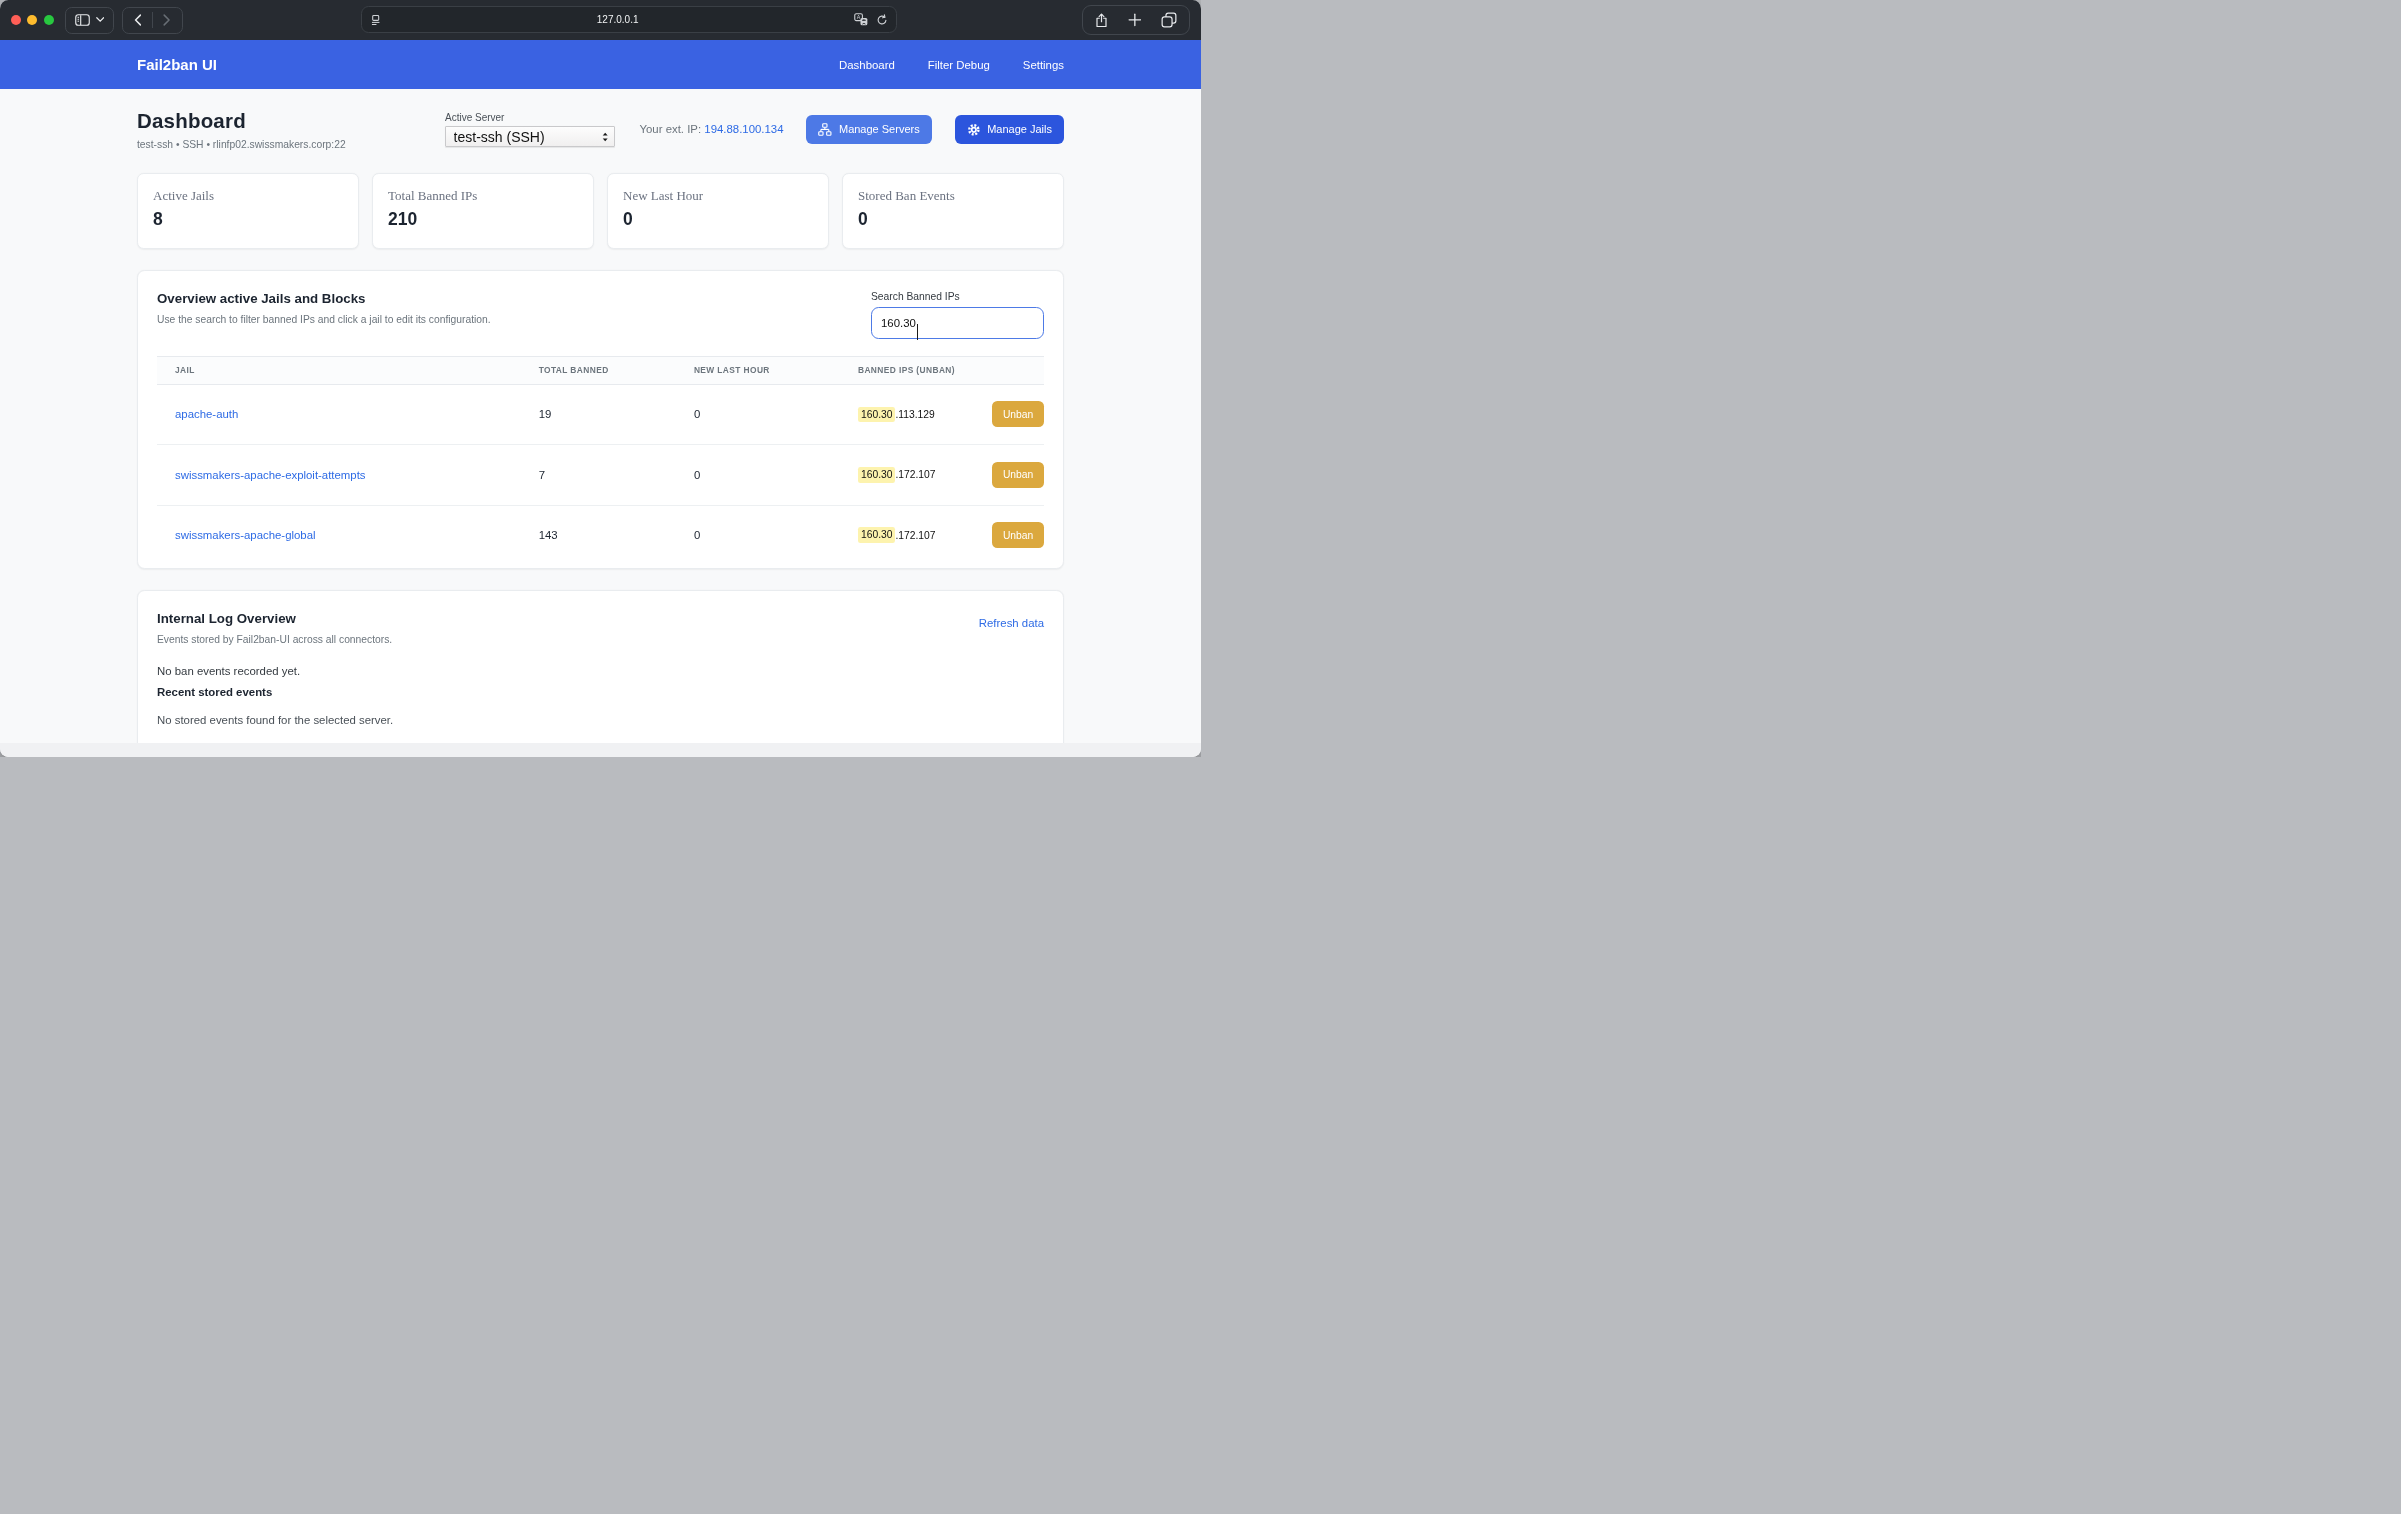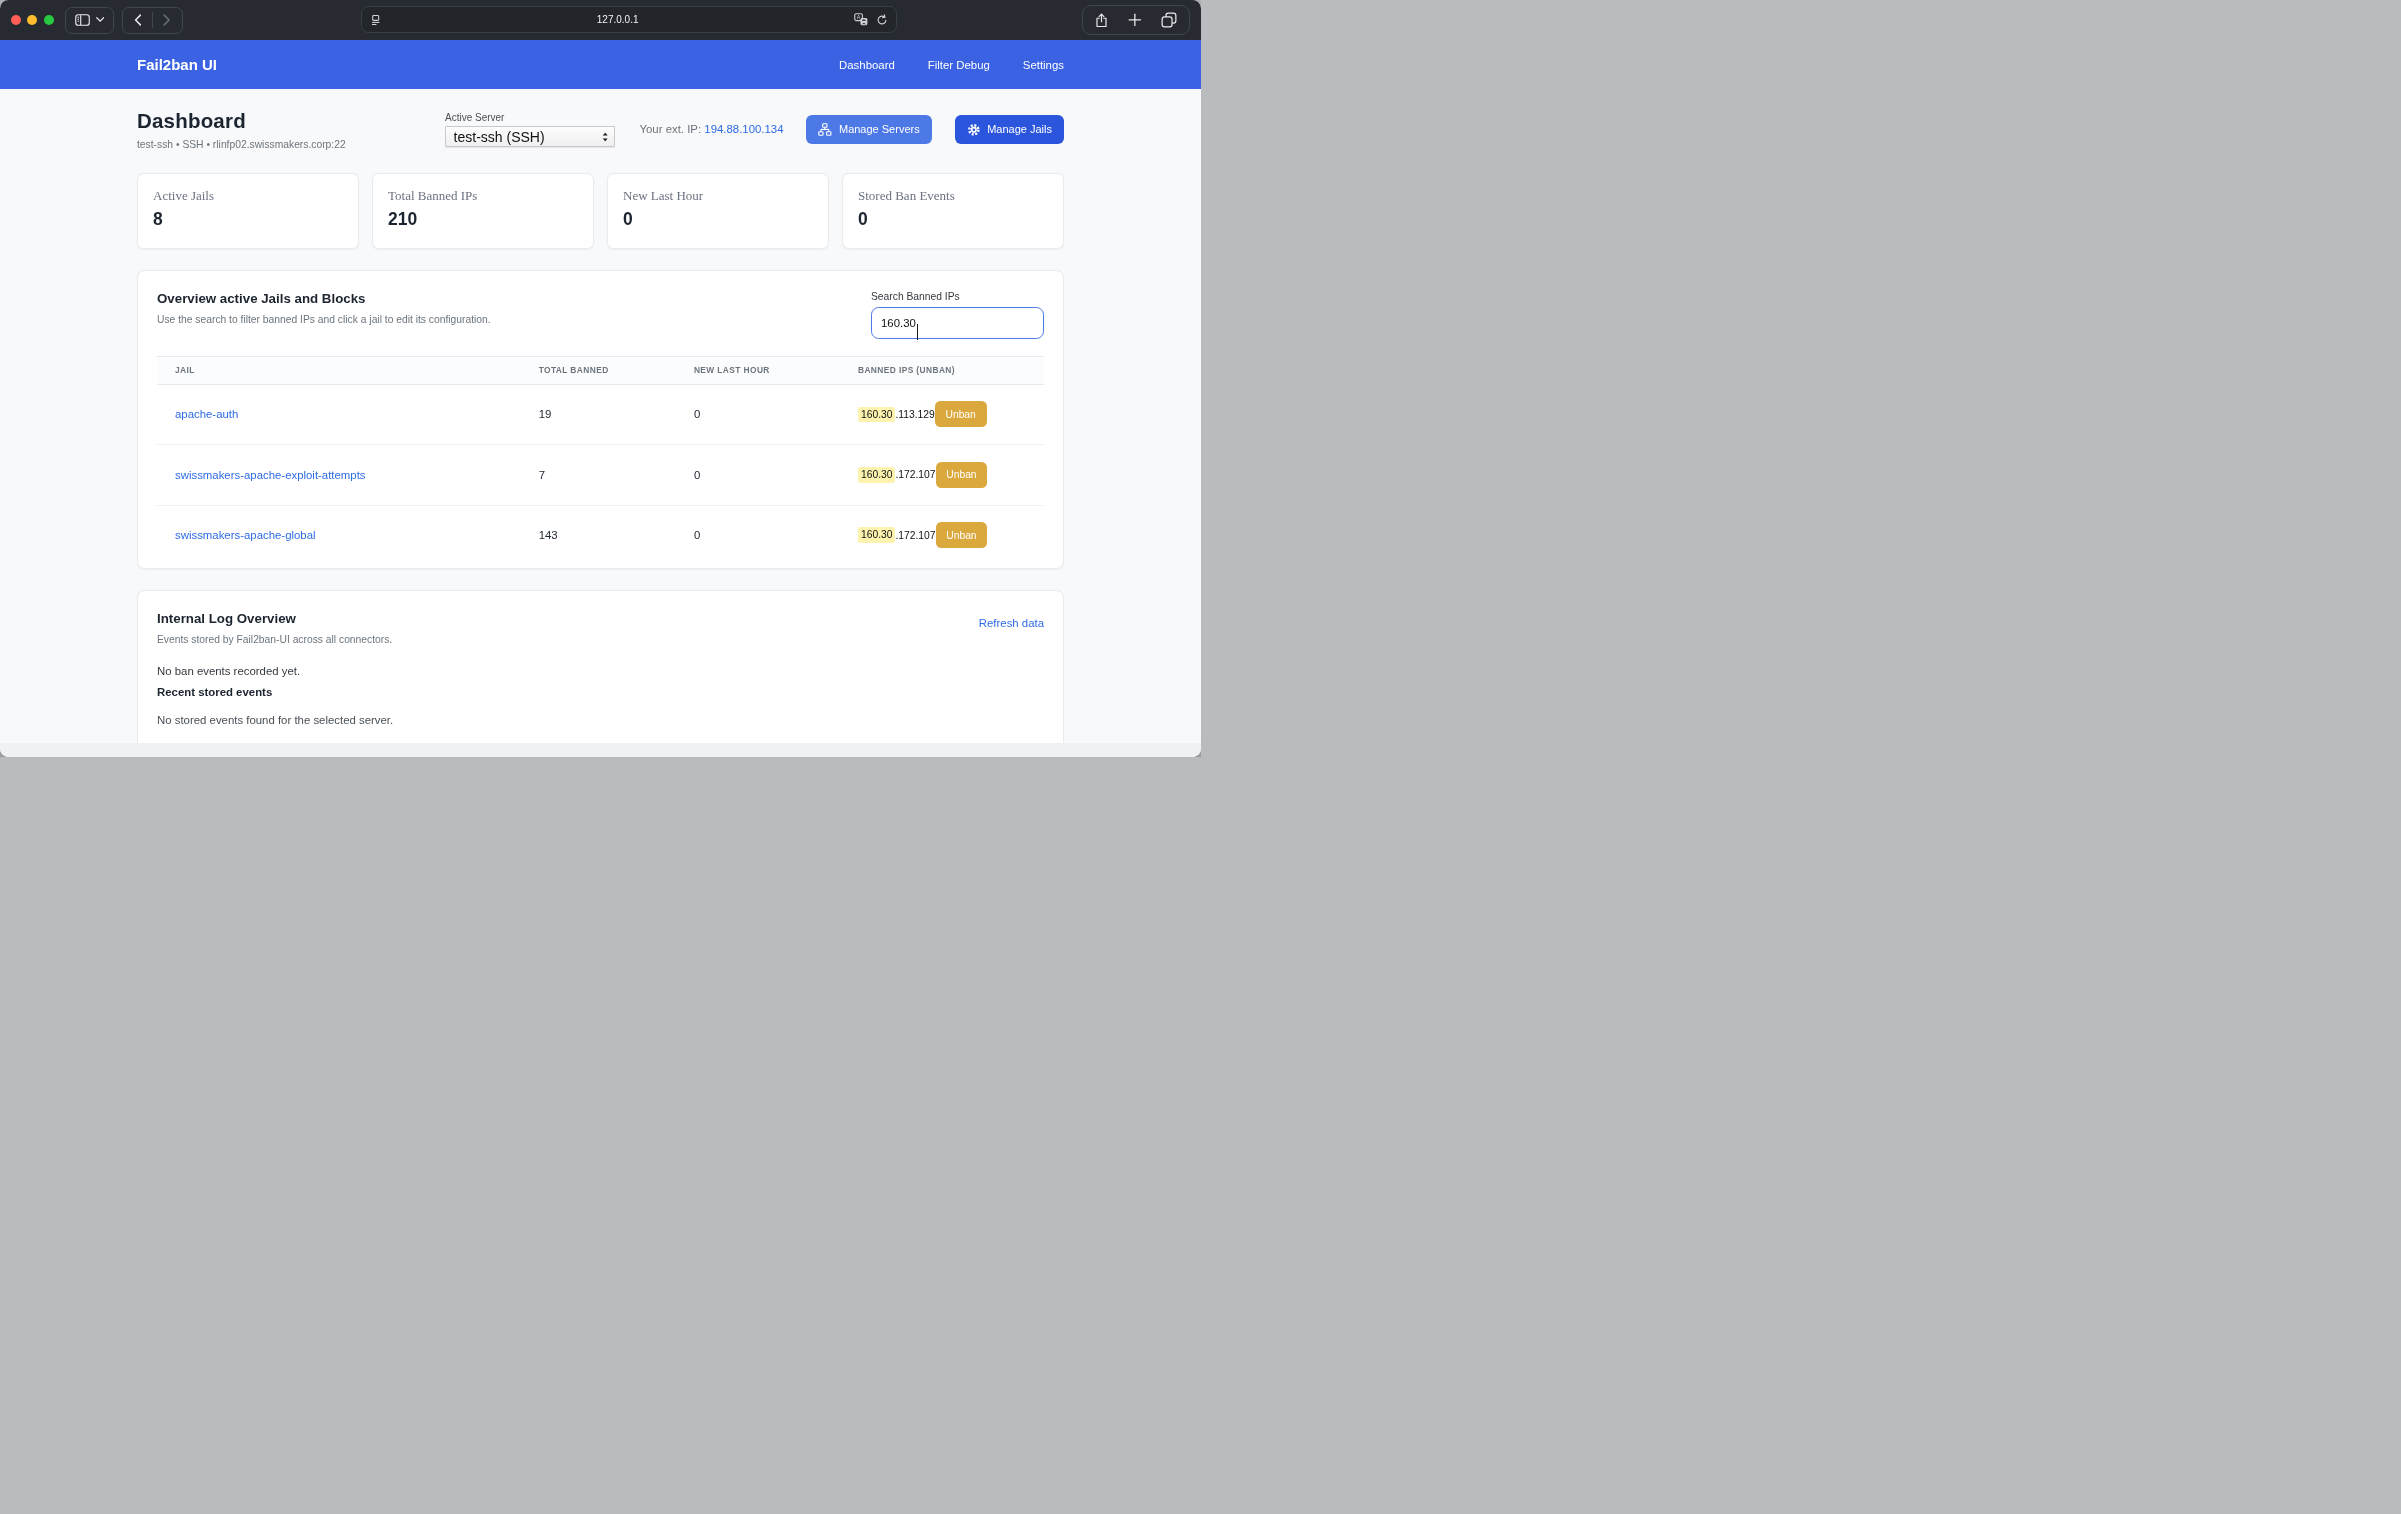--- a/index.html
+++ b/index.html
@@ -68,21 +68,21 @@
   
   .table { margin-top:16.7px; }
   .trow { display:grid; grid-template-columns:41% 17.5% 18.5% 23%; align-items:center; }
   .thead { border-top:0.8px solid #e7eaee; border-bottom:0.8px solid #e7eaee; background:#fbfcfd; padding:8.4px 0; }
   .th { font-size:8.4px; font-weight:700; letter-spacing:0.4px; text-transform:uppercase; color:#6c757d; }
   .td, .th { padding-left:18px; }
   .trow.data { border-bottom:0.8px solid #edf0f2; padding:16.7px 0; }
   .trow.data:last-child { border-bottom:none; }
   .jail-link { color:#2e6be5; font-size:11.4px; text-decoration:none; }
   .num { font-size:11.4px; color:#1c2430; }
-  .ban-cell { display:flex; align-items:center; padding-right:0; }
+  .ban-cell { display:flex; align-items:center; justify-content:space-between; padding-right:0; }
   .ip-group { font-size:10.3px; color:#111; white-space:nowrap; }
   .ip-mark { background:#fdf3ae; padding:2.3px 3px; border-radius:2.3px; }
   .unban-btn { background:#dba83e; color:#fff; border:none; border-radius:5.3px; height:26px; padding:0 10.7px; font-size:10.3px; font-family:"Liberation Sans",sans-serif; cursor:pointer; }
 
   
   .log-card { margin-top:21px; padding:20px 19px 26px; }
   .log-title { font-size:13.3px; font-weight:700; color:#1c2430; }
   .log-caption { margin-top:8.4px; font-size:10.3px; color:#6c757d; }
   .refresh-link { margin-left:auto; margin-top:6px; color:#2e6be5; font-size:11.4px; text-decoration:none; }
   .log-empty { margin-top:20px; font-size:11.4px; color:#343a40; }

